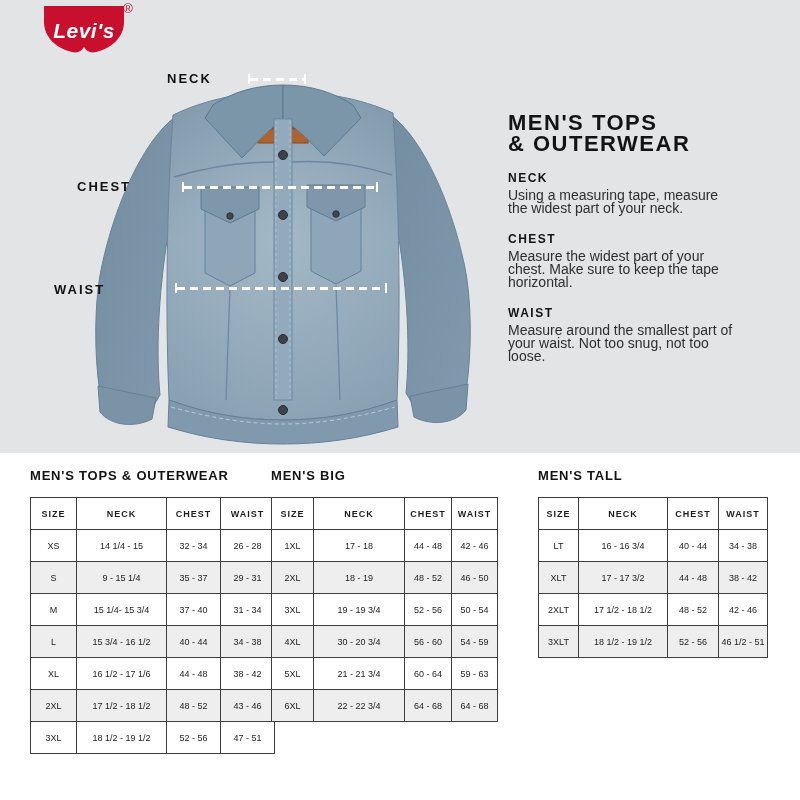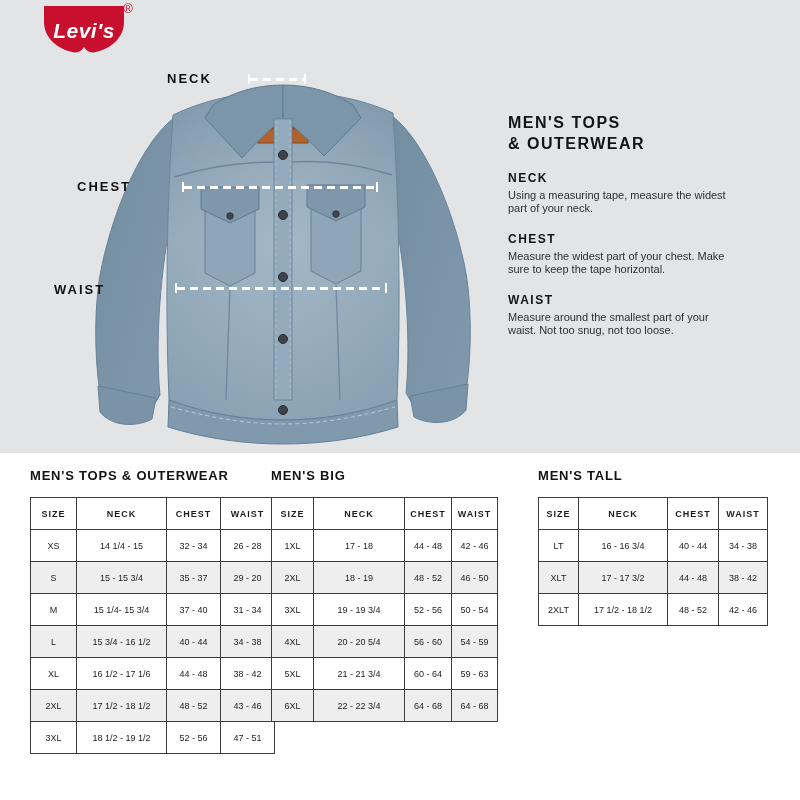--- a/index.html
+++ b/index.html
@@ -11,24 +11,24 @@
   .hero { position:absolute; left:0; top:0; width:800px; height:453px; background:#e3e4e6; }
   .logo { position:absolute; left:42px; top:0; width:92px; height:60px; }
   .jacket-wrap { position:absolute; left:55px; top:55px; width:460px; height:395px; }
 
   .measure-label { position:absolute; font-size:13px; font-weight:bold; letter-spacing:2px; color:#111; }
   .measure-line { position:absolute; height:10px; border-left:2px solid #fff; border-right:2px solid #fff; display:flex; align-items:center; }
   .measure-line .dash { width:100%; height:3px;
     background:repeating-linear-gradient(90deg,#ffffff 0 8px, rgba(255,255,255,0) 8px 13px); }
 
   .info { position:absolute; left:508px; top:112px; width:258px; }
-  .info-title { font-size:16px; line-height:21px; font-weight:bold; letter-spacing:1.5px; color:#131313; }
+  .info-title { font-size:22px; line-height:21px; font-weight:bold; letter-spacing:1.5px; color:#131313; }
   .info-section { margin-top:17px; }
   .info-heading { font-size:12px; font-weight:bold; letter-spacing:1.5px; color:#131313; }
-  .info-body { margin-top:4px; font-size:11px; line-height:13px; color:#2e2e2e; width:230px; }
+  .info-body { margin-top:4px; font-size:14px; line-height:13px; color:#2e2e2e; width:230px; }
 
   
   .size-tables { position:absolute; left:0; top:453px; width:640px; height:347px; background:#ffffff; }
   .table-block { position:absolute; top:15px; }
   .table-block.t0 { left:30px;  width:244px; }
   .table-block.t1 { left:271px; width:226px; }
   .table-block.t2 { left:538px; width:229px; }
   .table-title { font-size:13px; font-weight:bold; letter-spacing:0.8px; color:#131313; }
   .table-block table { border-collapse:collapse; table-layout:fixed; width:100%; margin-top:14px; }
   .table-block th, .table-block td {
@@ -177,23 +177,23 @@
           </thead>
           <tbody>
             <tr>
               <td>XS</td>
               <td>14 1/4 - 15</td>
               <td>32 - 34</td>
               <td>26 - 28</td>
             </tr>
             <tr>
               <td>S</td>
-              <td>15 - 15 3/4</td>
+              <td>9 - 15 1/4</td>
               <td>35 - 37</td>
-              <td>29 - 20</td>
+              <td>29 - 31</td>
             </tr>
             <tr>
               <td>M</td>
               <td>15 1/4- 15 3/4</td>
               <td>37 - 40</td>
               <td>31 - 34</td>
             </tr>
             <tr>
               <td>L</td>
               <td>15 3/4 - 16 1/2</td>
@@ -253,21 +253,21 @@
               <td>46 - 50</td>
             </tr>
             <tr>
               <td>3XL</td>
               <td>19 - 19 3/4</td>
               <td>52 - 56</td>
               <td>50 - 54</td>
             </tr>
             <tr>
               <td>4XL</td>
-              <td>20 - 20 5/4</td>
+              <td>30 - 20 3/4</td>
               <td>56 - 60</td>
               <td>54 - 59</td>
             </tr>
             <tr>
               <td>5XL</td>
               <td>21 - 21 3/4</td>
               <td>60 - 64</td>
               <td>59 - 63</td>
             </tr>
             <tr>
@@ -309,18 +309,24 @@
               <td>17 - 17 3/2</td>
               <td>44 - 48</td>
               <td>38 - 42</td>
             </tr>
             <tr>
               <td>2XLT</td>
               <td>17 1/2 - 18 1/2</td>
               <td>48 - 52</td>
               <td>42 - 46</td>
             </tr>
+            <tr>
+              <td>3XLT</td>
+              <td>18 1/2 - 19 1/2</td>
+              <td>52 - 56</td>
+              <td>46 1/2 - 51</td>
+            </tr>
           </tbody>
       </table>
     </div>
 
   </div>
 </div>
 
 </body></html>

